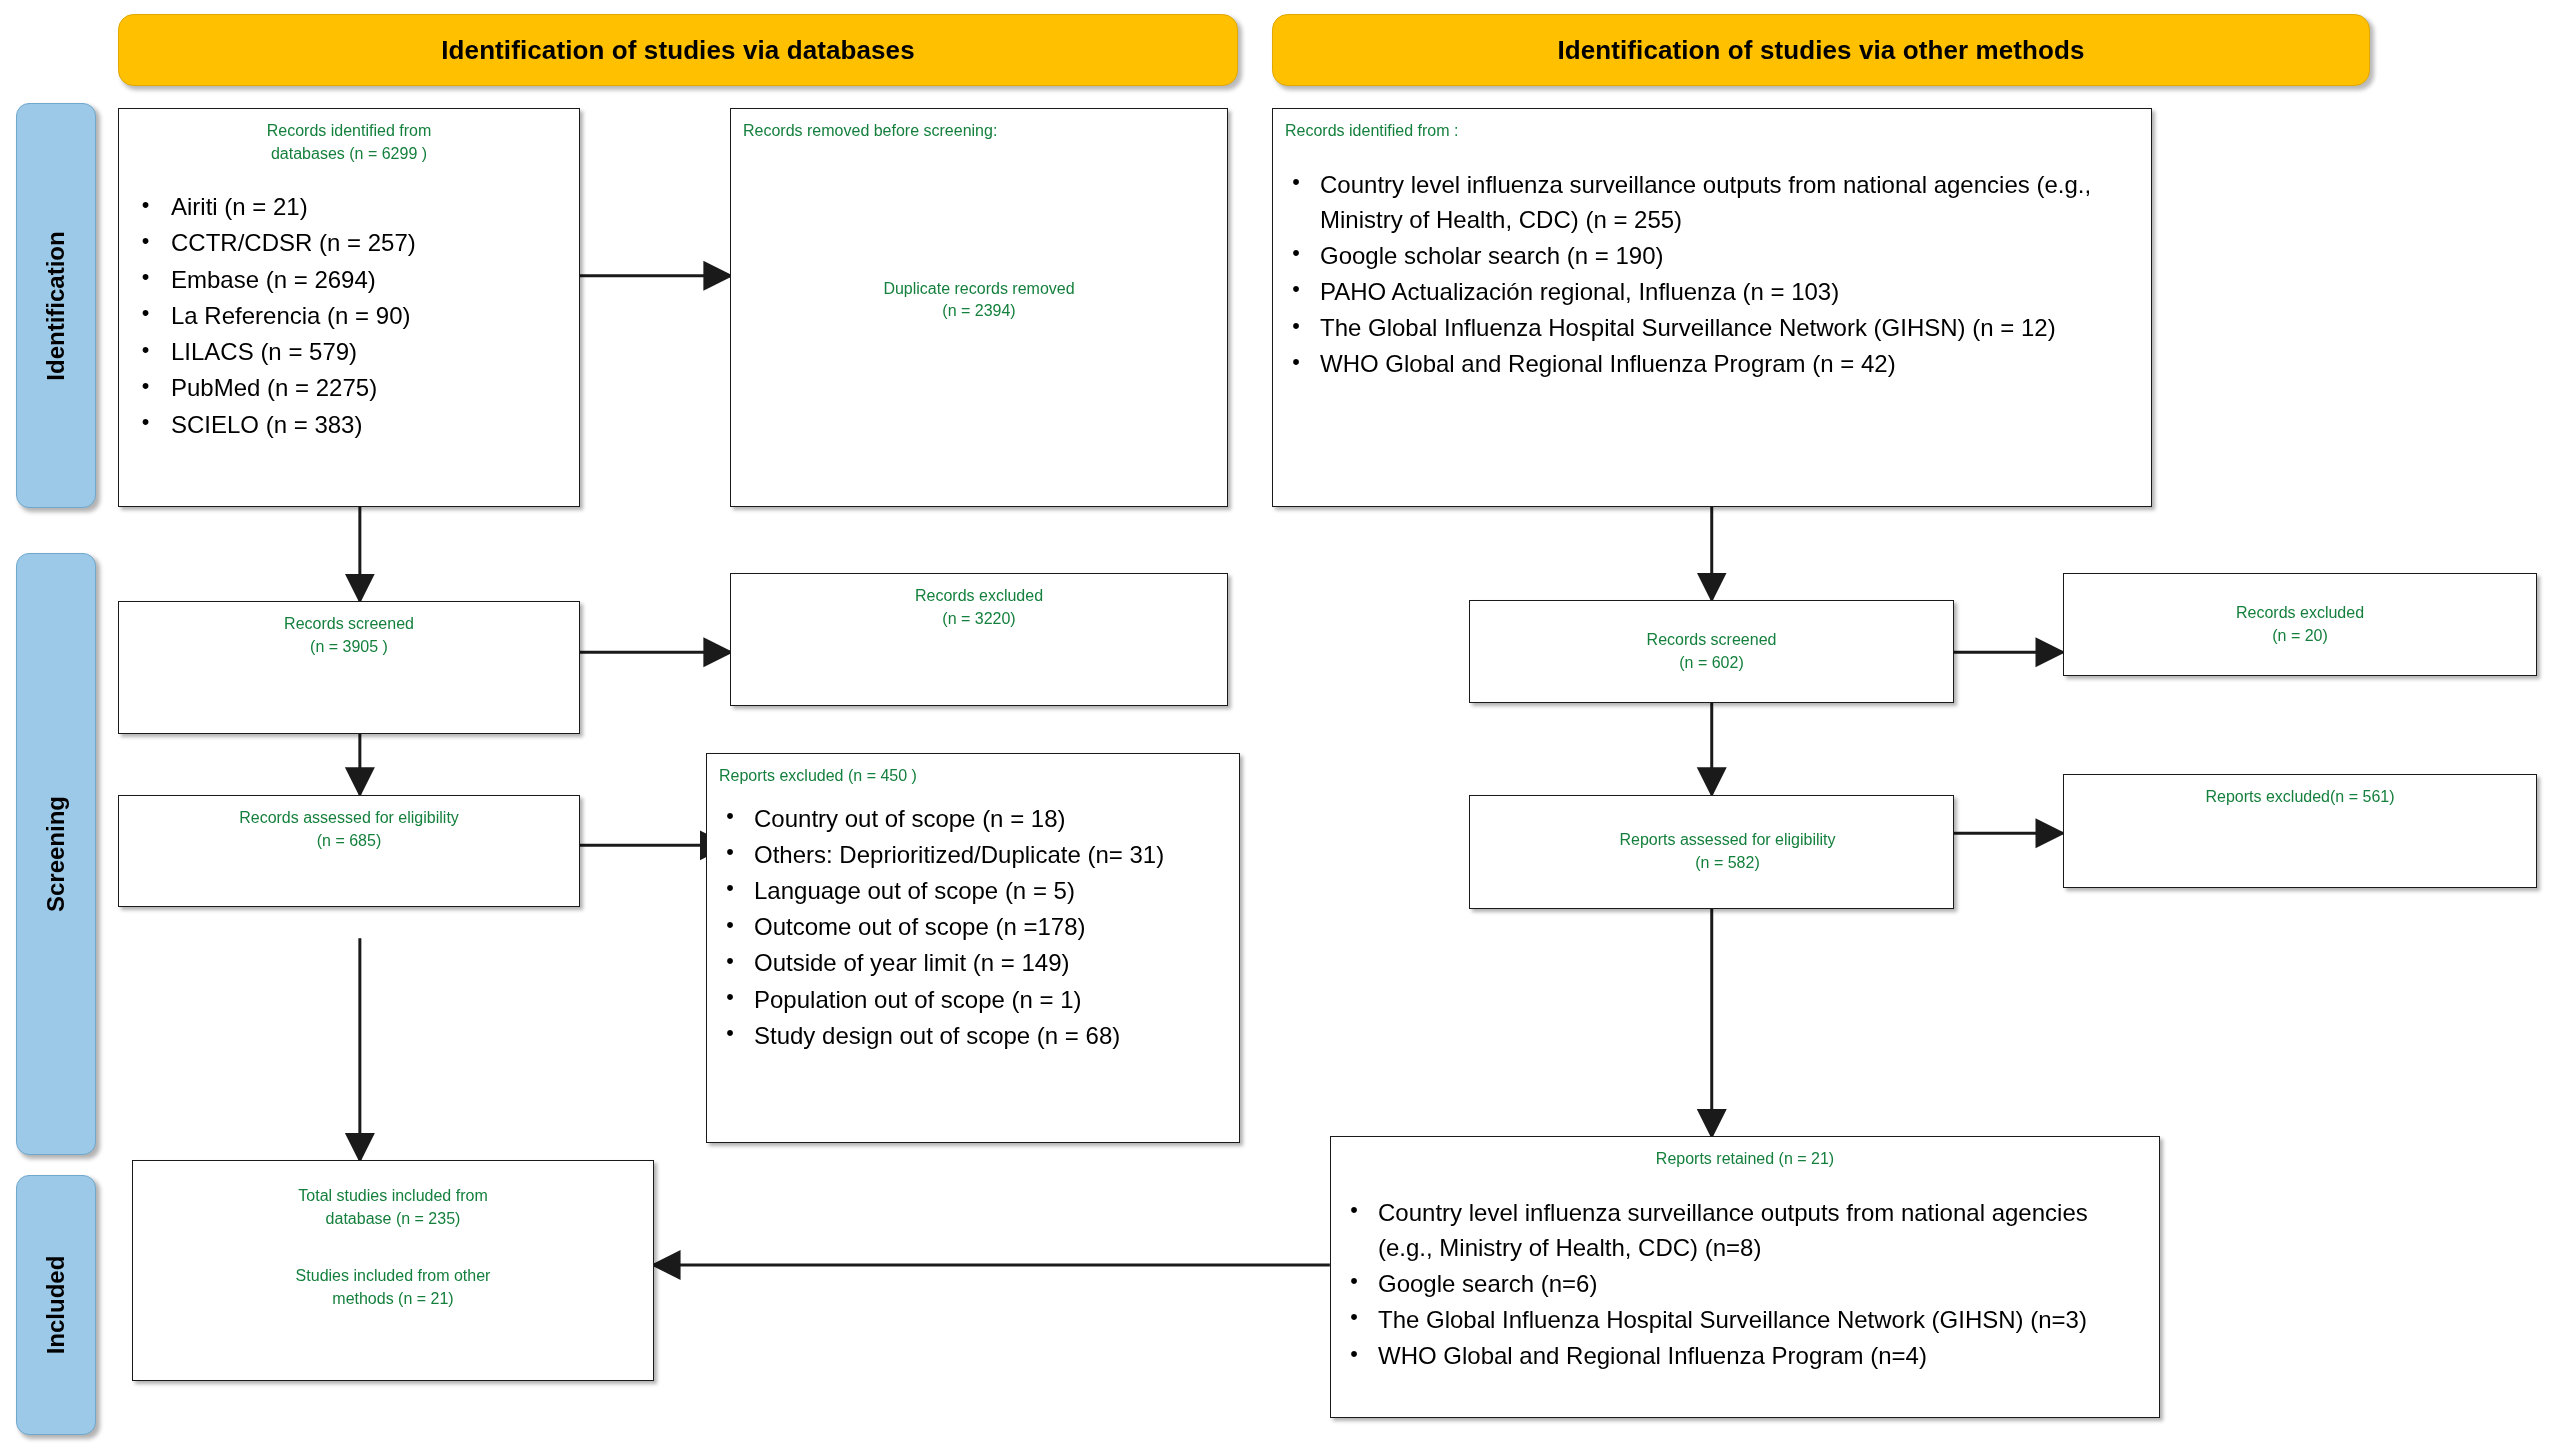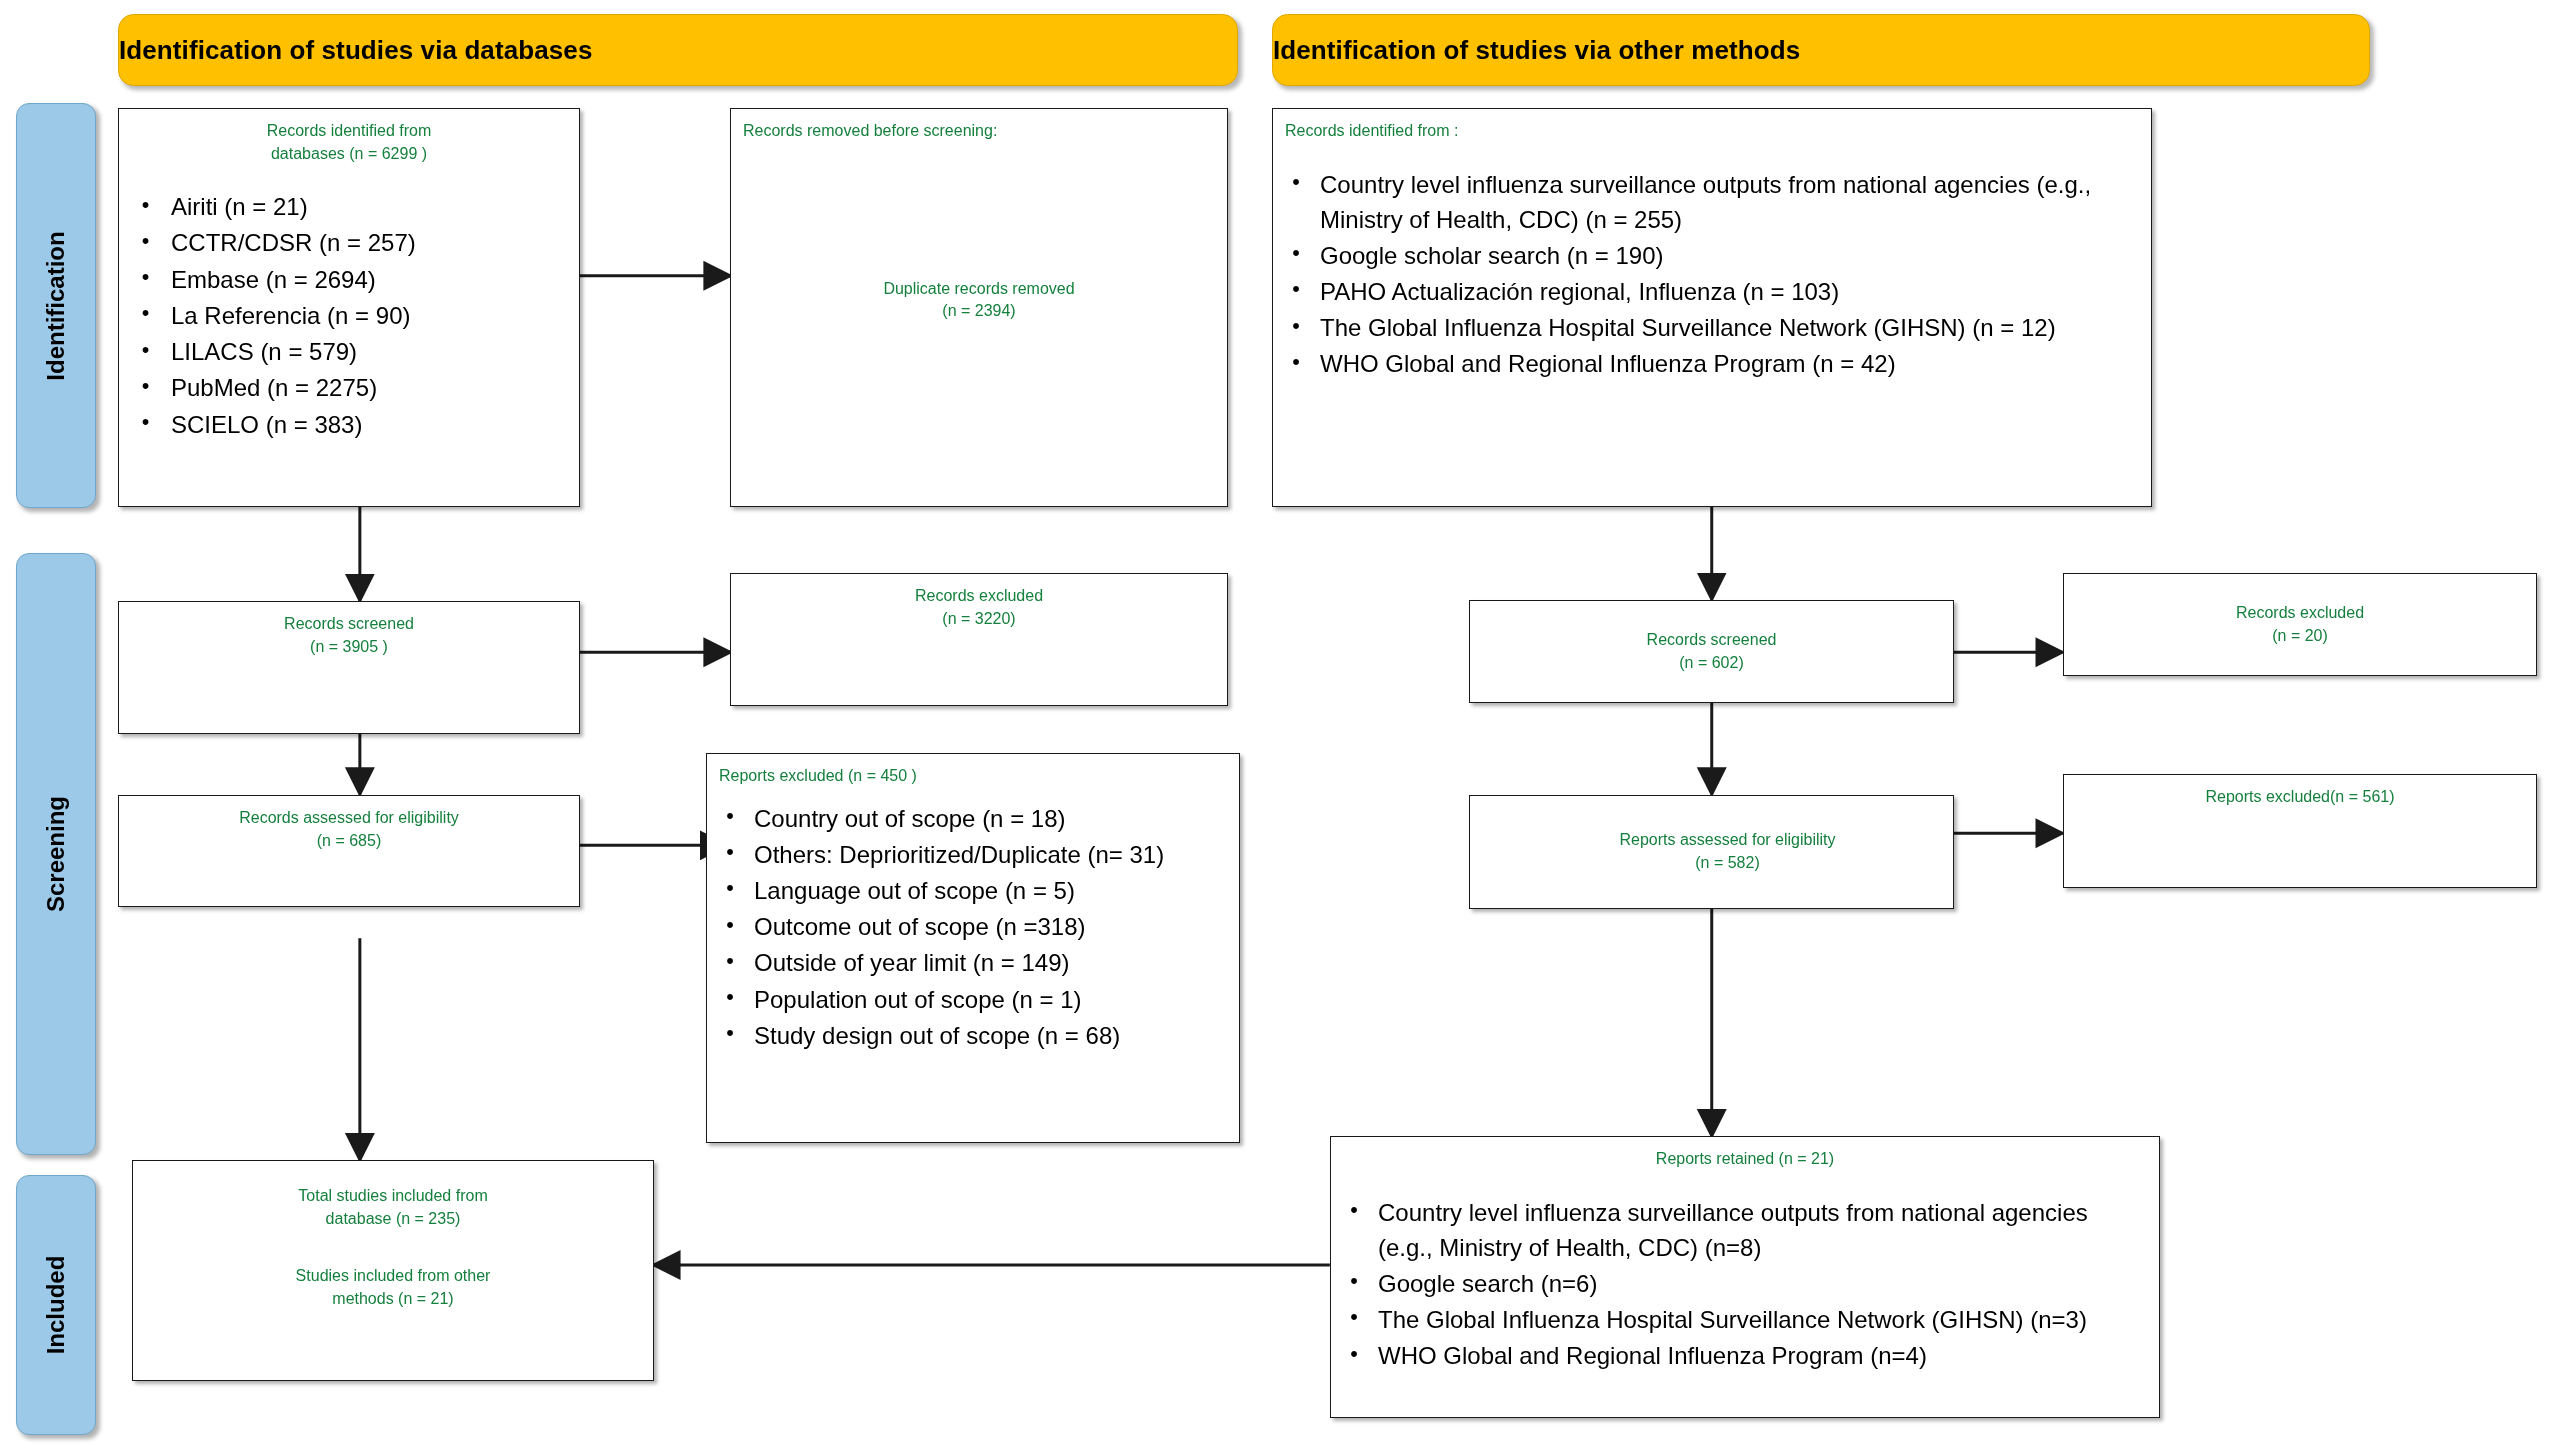--- a/index.html
+++ b/index.html
@@ -1,21 +1,21 @@
 <!DOCTYPE html>
 <html style="font-size:9.6px"><head>
 <meta charset="utf-8">
 <style>
   html,body{margin:0;padding:0;background:#ffffff;}
   body{font-family:"Liberation Sans",sans-serif;}
   #stage{position:relative;width:2550px;height:1452px;background:#fff;overflow:hidden;}
 
   
   .banner{position:absolute;background:#FFC000;border:1.8px solid #E0A800;border-radius:15.6px;
-          box-shadow:3.6px 3.6px 4.2px rgba(0,0,0,.28);display:flex;align-items:center;}
+          box-shadow:3.6px 3.6px 4.2px rgba(0,0,0,.28);display:flex;align-items:center;justify-content:center;}
   .banner span{font-size:26px;font-weight:bold;color:#000;letter-spacing:0.1px;}
 
   
   .pill{position:absolute;background:#9DC9E8;border:1.8px solid #6FA8CC;border-radius:13px;
         box-shadow:3.6px 3.6px 4.2px rgba(0,0,0,.30);}
   .pill .vtext{position:absolute;left:50%;top:50%;transform:translate(-50%,-50%) rotate(-90deg);
         white-space:nowrap;font-size:24px;font-weight:bold;color:#000;}
 
   
   .box{position:absolute;background:#fff;border:1.8px solid #1a1a1a;box-sizing:border-box;
@@ -140,21 +140,21 @@
     <div class="hd ctr">(n = 685)</div>
   </div>
 
   <div class="box" style="left:706px;top:753px;width:534px;height:390px;">
     <div class="hd left">Reports excluded (n = 450 )</div>
     <div class="gap-sm"></div>
     <ul class="ul tight">
       <li>Country out of scope (n = 18)</li>
       <li>Others: Deprioritized/Duplicate (n= 31)</li>
       <li>Language out of scope (n = 5)</li>
-      <li>Outcome out of scope (n =318)</li>
+      <li>Outcome out of scope (n =178)</li>
       <li>Outside of year limit (n = 149)</li>
       <li>Population out of scope (n = 1)</li>
       <li>Study design out of scope (n = 68)</li>
     </ul>
   </div>
 
   <div class="box" style="left:1469px;top:600px;width:485px;height:103px;display:flex;flex-direction:column;justify-content:center;">
     <div class="hd ctr">Records screened</div>
     <div class="hd ctr">(n = 602)</div>
   </div>

